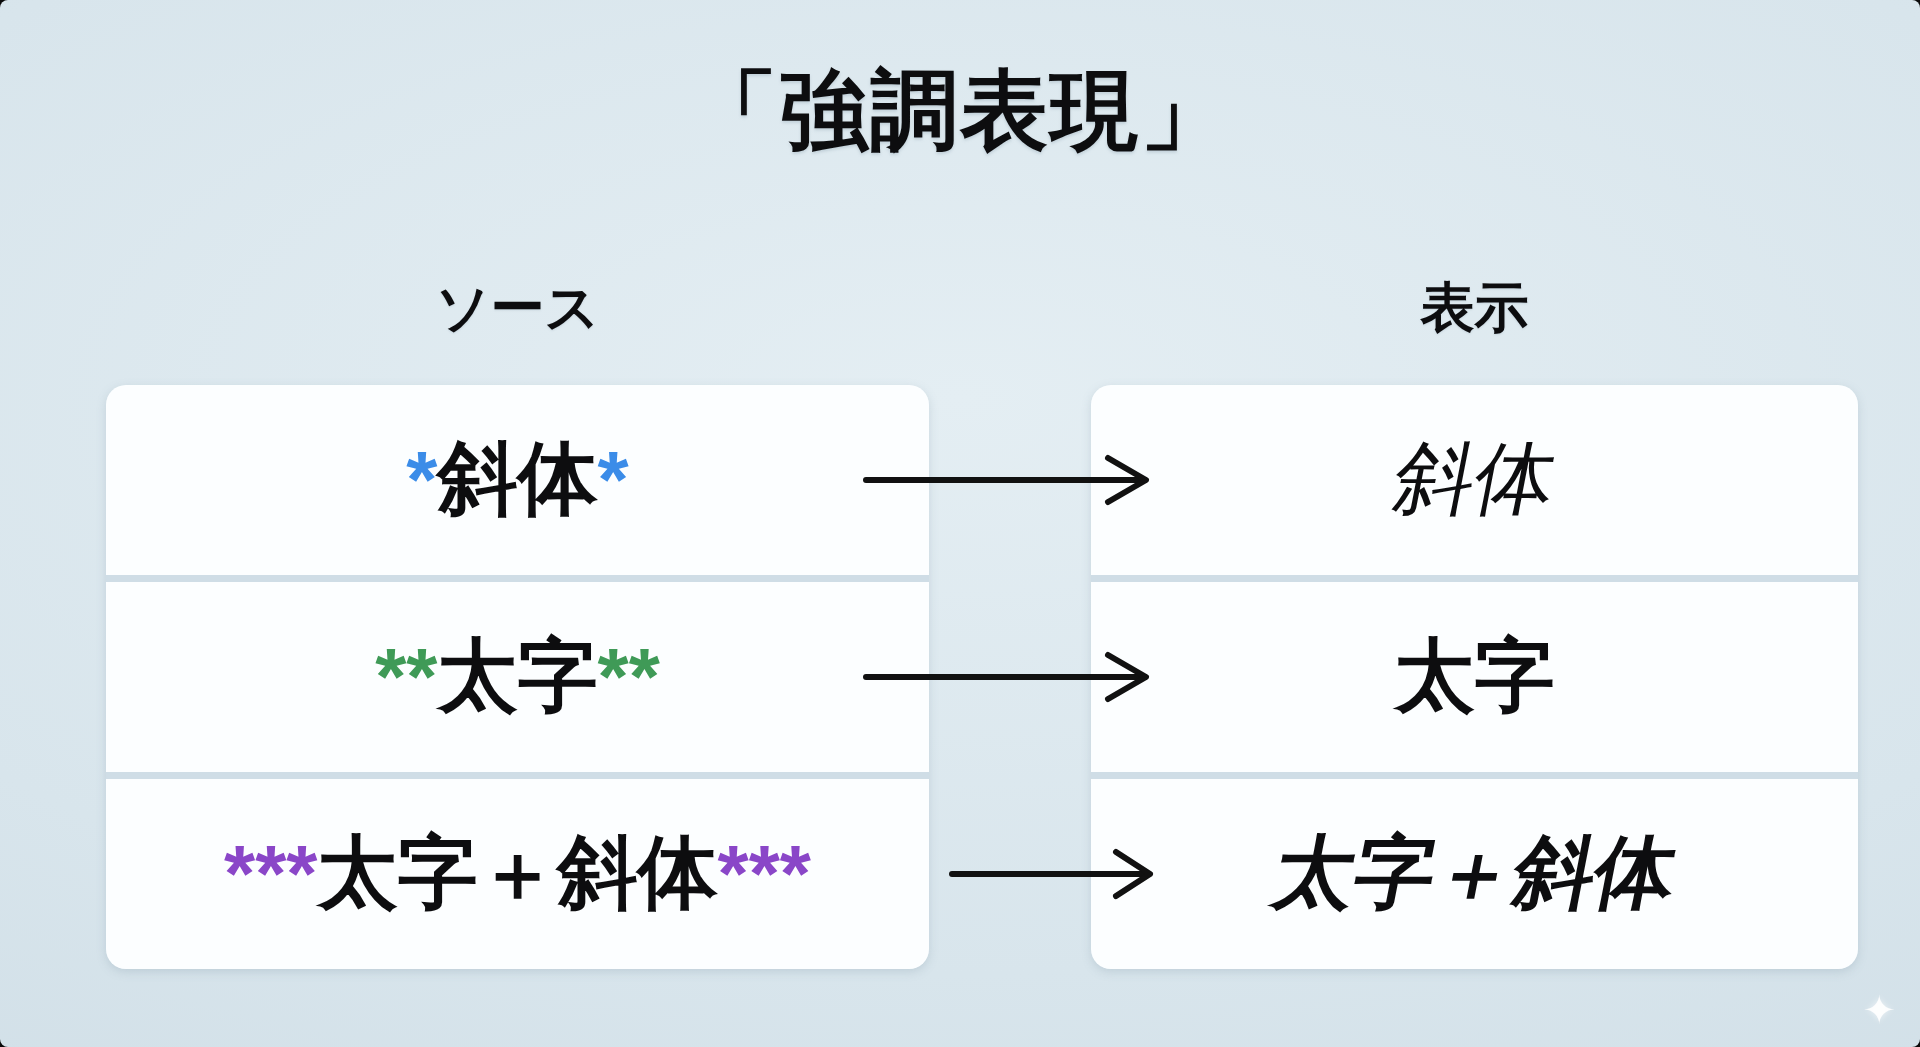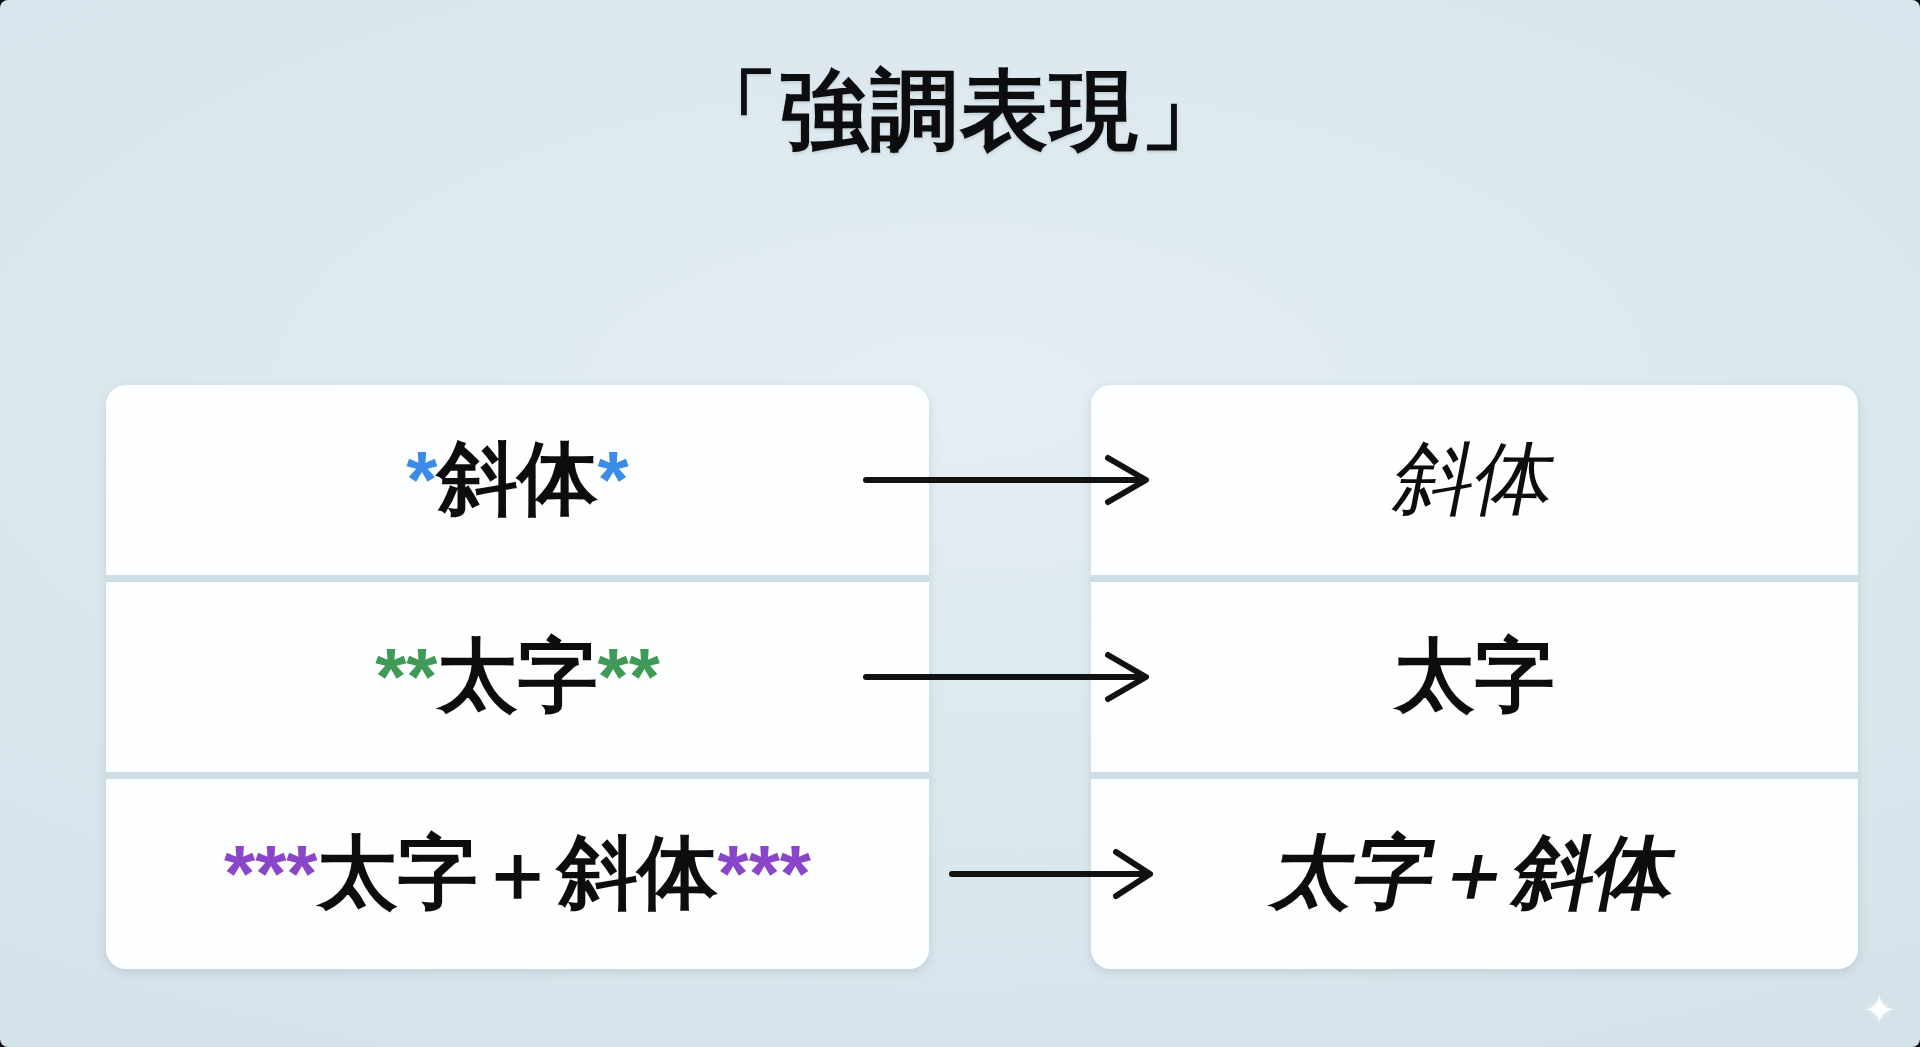--- a/index.html
+++ b/index.html
@@ -107,20 +107,22 @@
     text-shadow: 0 0 6px rgba(255,255,255,0.6);
   }
 </style>
 </head>
 <body>
 
 <div class="canvas">
 
   <div class="title">「強調表現」</div>
 
+  <div class="col-header src">ソース</div>
+  <div class="col-header dsp">表示</div>
 
   <div class="col src-col">
     <div class="cell">
       <span class="marker" style="color: rgb(59, 140, 232);">*</span>
         <span class="src-text">斜体</span>
         <span class="marker" style="color: rgb(59, 140, 232);">*</span>
     </div>
     <div class="divider"></div>
     <div class="cell">
       <span class="marker" style="color: rgb(63, 154, 87);">**</span>

